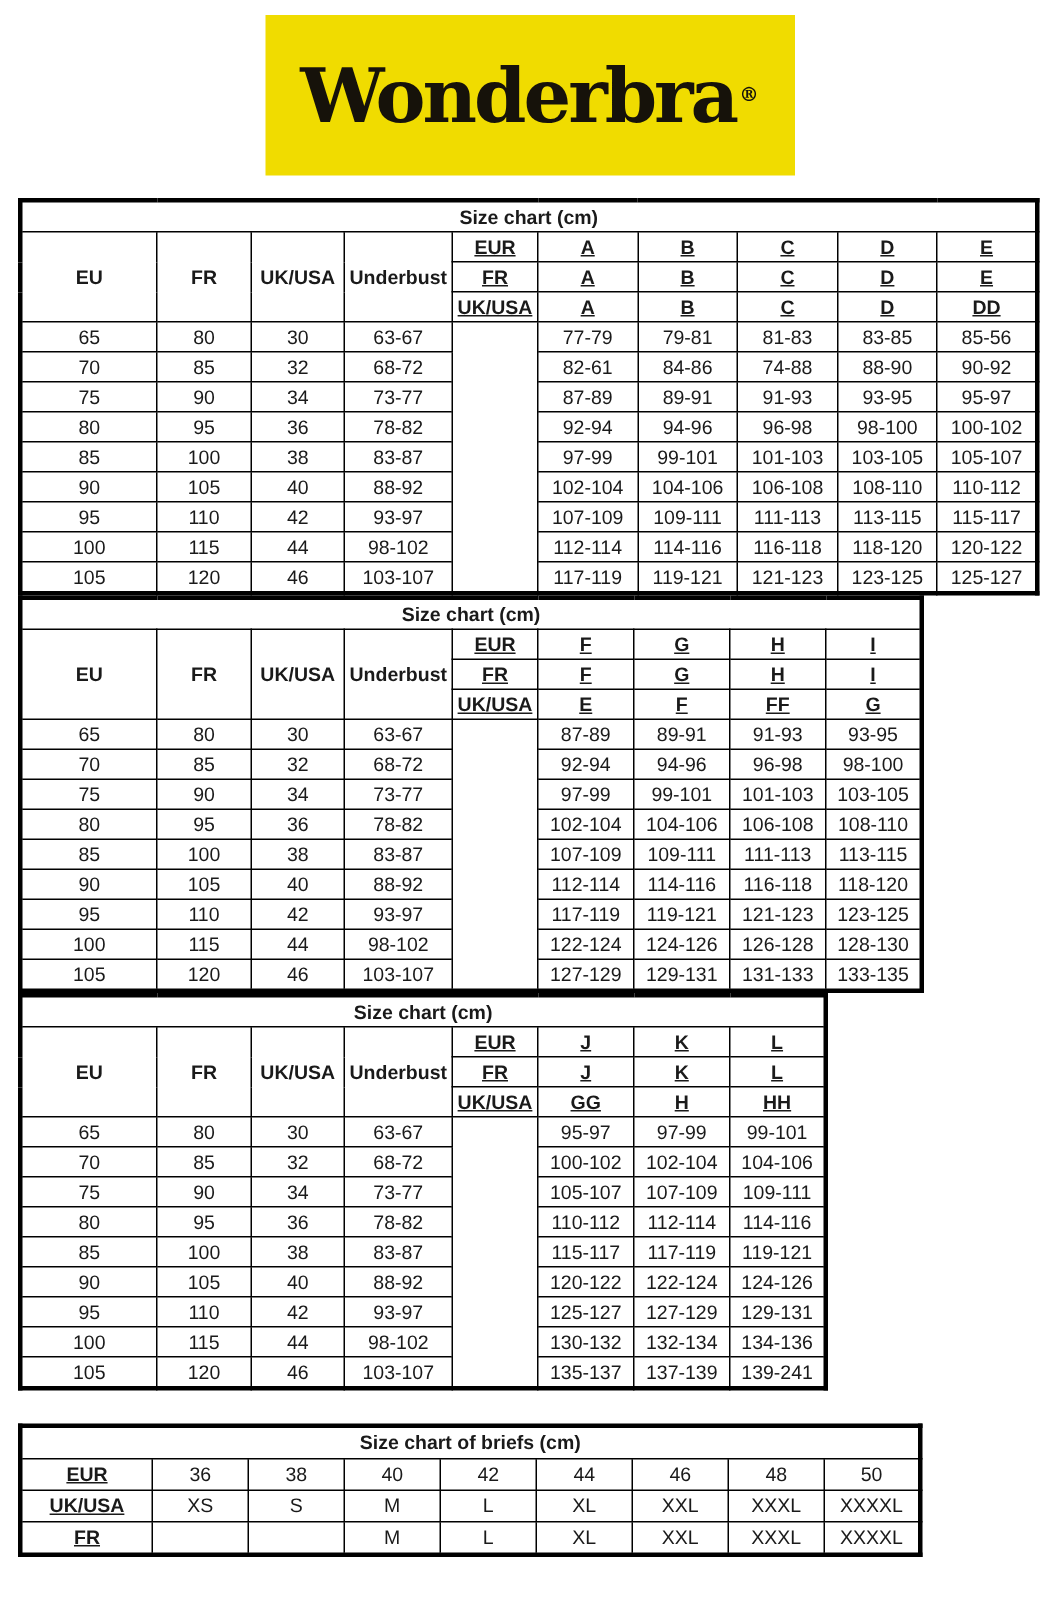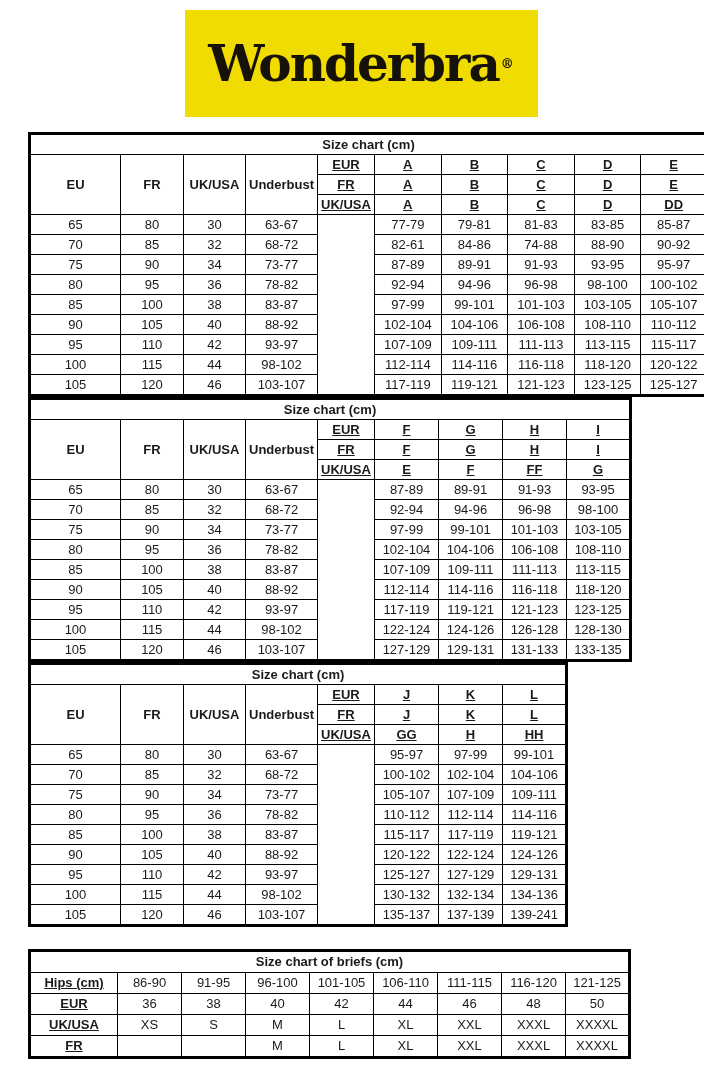--- a/index.html
+++ b/index.html
@@ -3,21 +3,21 @@
 <meta charset="utf-8">
 <style>
   * { box-sizing: border-box; }
   html, body { margin: 0; padding: 0; }
   body {
     width: 704px; height: 1080px;
     background: #ffffff;
     font-family: "Liberation Sans", sans-serif;
     color: #1a1a1a;
   }
-  .page { padding: 10px 10px 0 28px; }
+  .page { padding: 10px 10px 0 12px; }
 
   
   .logo {
     width: 353px; height: 107px;
     margin: 0 auto 15px auto;
     background: #F0DC00;
     display: flex; align-items: center; justify-content: center;
   }
   .logo .word {
     font-family: "DejaVu Serif", serif;
@@ -123,21 +123,21 @@
           <tr>
             <td>65</td>
             <td>80</td>
             <td>30</td>
             <td>63-67</td>
             <td class="gap" rowspan="9"></td>
             <td>77-79</td>
             <td>79-81</td>
             <td>81-83</td>
             <td>83-85</td>
-            <td>85-87</td>
+            <td>85-56</td>
           </tr>
           <tr>
             <td>70</td>
             <td>85</td>
             <td>32</td>
             <td>68-72</td>
             <td>82-61</td>
             <td>84-86</td>
             <td>74-88</td>
             <td>88-90</td>
@@ -490,31 +490,20 @@
           <col style="width: 64px;">
           <col style="width: 64px;">
           <col style="width: 64px;">
           <col style="width: 64px;">
         </colgroup>
         <tbody>
           <tr>
             <td class="hdr b2" colspan="9">Size chart of briefs (cm)</td>
           </tr>
           <tr>
-            <td class="hdr cup">Hips (cm)</td>
-            <td>86-90</td>
-            <td>91-95</td>
-            <td>96-100</td>
-            <td>101-105</td>
-            <td>106-110</td>
-            <td>111-115</td>
-            <td>116-120</td>
-            <td>121-125</td>
-          </tr>
-          <tr>
             <td class="hdr cup">EUR</td>
             <td>36</td>
             <td>38</td>
             <td>40</td>
             <td>42</td>
             <td>44</td>
             <td>46</td>
             <td>48</td>
             <td>50</td>
           </tr>

